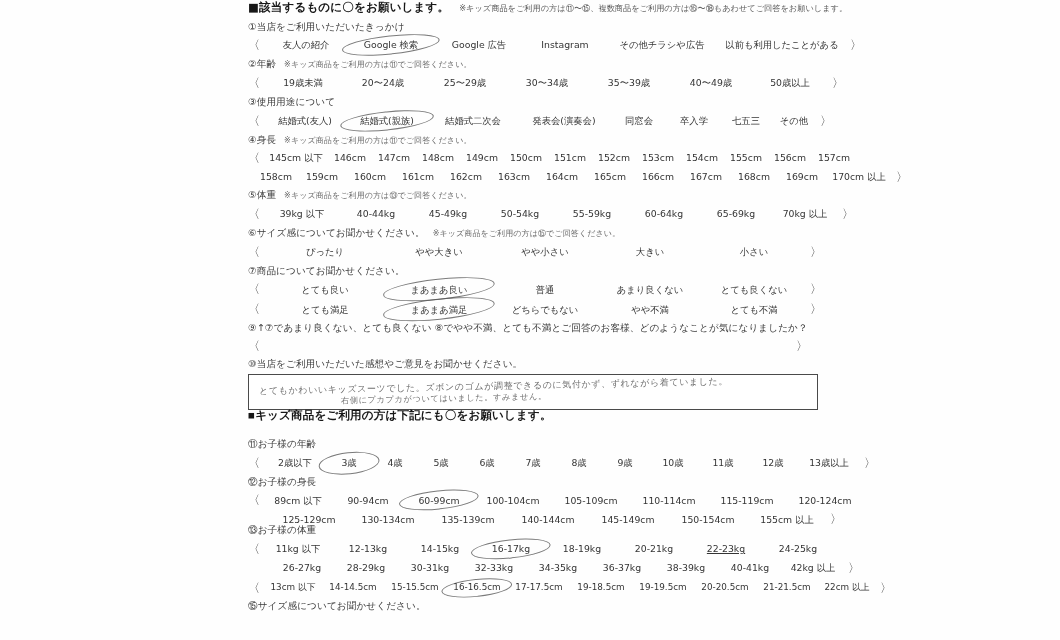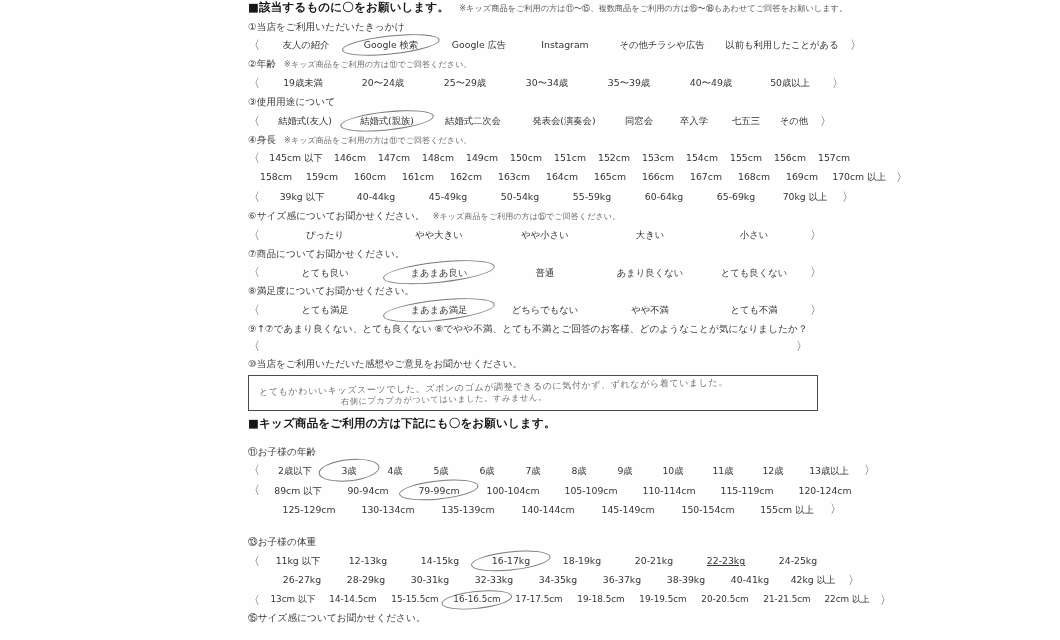--- a/index.html
+++ b/index.html
@@ -203,20 +203,23 @@
     <span class="opt" style="width:48px;">164cm</span>
     <span class="opt" style="width:48px;">165cm</span>
     <span class="opt" style="width:48px;">166cm</span>
     <span class="opt" style="width:48px;">167cm</span>
     <span class="opt" style="width:48px;">168cm</span>
     <span class="opt" style="width:48px;">169cm</span>
     <span class="opt" style="width:66px;">170cm 以上</span>
     <span class="brk r">〉</span>
   </div>
 
+  <div class="line q" style="margin-top:7px;">
+    <span>⑤体重</span><span class="note">※キッズ商品をご利用の方は⑬でご回答ください。</span>
+  </div>
   <div class="line opts" style="margin-top:8px;width:574px;">
     <span class="brk l">〈</span>
     <span class="opt" style="width:76px;">39kg 以下</span>
     <span class="opt" style="width:72px;">40-44kg</span>
     <span class="opt" style="width:72px;">45-49kg</span>
     <span class="opt" style="width:72px;">50-54kg</span>
     <span class="opt" style="width:72px;">55-59kg</span>
     <span class="opt" style="width:72px;">60-64kg</span>
     <span class="opt" style="width:72px;">65-69kg</span>
     <span class="opt" style="width:66px;">70kg 以上</span>
@@ -240,21 +243,20 @@
   <div class="line opts" style="margin-top:8px;width:560px;">
     <span class="brk l">〈</span>
     <span class="opt" style="width:122px;">とても良い</span>
     <span class="opt circled wide" style="width:106px;">まあまあ良い</span>
     <span class="opt" style="width:106px;">普通</span>
     <span class="opt" style="width:104px;">あまり良くない</span>
     <span class="opt" style="width:104px;">とても良くない</span>
     <span class="brk r">〉</span>
   </div>
 
-  <div class="line q" style="margin-top:8px;">⑧満足度についてお聞かせください。</div>
   <div class="line opts" style="margin-top:8px;width:560px;">
     <span class="brk l">〈</span>
     <span class="opt" style="width:122px;">とても満足</span>
     <span class="opt circled wide" style="width:106px;">まあまあ満足</span>
     <span class="opt" style="width:106px;">どちらでもない</span>
     <span class="opt" style="width:104px;">やや不満</span>
     <span class="opt" style="width:104px;">とても不満</span>
     <span class="brk r">〉</span>
   </div>
 
@@ -264,63 +266,64 @@
     <span></span>
     <span class="brk">〉</span>
   </div>
 
   <div class="line q" style="margin-top:7px;">⑩当店をご利用いただいた感想やご意見をお聞かせください。</div>
   <div class="commentbox" style="margin-top:6px;">
     <span class="hand l1">とてもかわいいキッズスーツでした。ズボンのゴムが調整できるのに気付かず、ずれながら着ていました。</span>
     <span class="hand l2">右側にプカプカがついてはいました。すみません。</span>
   </div>
 
-  <div class="line sec-head" style="margin-top:7px;">■キッズ商品をご利用の方は下記にも〇をお願いします。</div>
+  <div class="line sec-head" style="font-family:Liberation Serif, serif;">■キッズ商品をご利用の方は下記にも〇をお願いします。</div>
 
   <div class="line q" style="margin-top:17px;">⑪お子様の年齢</div>
   <div class="line opts" style="margin-top:8px;width:578px;">
     <span class="brk l">〈</span>
     <span class="opt" style="width:62px;">2歳以下</span>
     <span class="opt circled tall" style="width:46px;">3歳</span>
     <span class="opt" style="width:46px;">4歳</span>
     <span class="opt" style="width:46px;">5歳</span>
     <span class="opt" style="width:46px;">6歳</span>
     <span class="opt" style="width:46px;">7歳</span>
     <span class="opt" style="width:46px;">8歳</span>
     <span class="opt" style="width:46px;">9歳</span>
     <span class="opt" style="width:50px;">10歳</span>
     <span class="opt" style="width:50px;">11歳</span>
     <span class="opt" style="width:50px;">12歳</span>
     <span class="opt" style="width:62px;">13歳以上</span>
     <span class="brk r">〉</span>
   </div>
 
+  <div class="line q" style="margin-top:8px;">⑫お子様の身長</div>
   <div class="line opts" style="margin-top:8px;width:578px;">
     <span class="brk l">〈</span>
     <span class="opt" style="width:68px;">89cm 以下</span>
     <span class="opt" style="width:72px;">90-94cm</span>
-    <span class="opt circled" style="width:70px;">79-99cm</span>
+    <span class="opt circled" style="width:70px;">60-99cm</span>
     <span class="opt" style="width:78px;">100-104cm</span>
     <span class="opt" style="width:78px;text-align:center;">105-109cm</span>
     <span class="opt" style="width:78px;">110-114cm</span>
     <span class="opt" style="width:78px;">115-119cm</span>
     <span class="opt" style="width:78px;">120-124cm</span>
   </div>
   <div class="line opts" style="margin-top:7px;width:578px;">
     <span class="opt" style="width:78px;margin-left:22px;">125-129cm</span>
     <span class="opt" style="width:80px;">130-134cm</span>
     <span class="opt" style="width:80px;">135-139cm</span>
     <span class="opt" style="width:80px;">140-144cm</span>
     <span class="opt" style="width:80px;">145-149cm</span>
     <span class="opt" style="width:80px;">150-154cm</span>
     <span class="opt" style="width:78px;">155cm 以上</span>
     <span class="brk r">〉</span>
   </div>
 
-  <div class="line q" style="margin-top:22px;">⑬お子様の体重</div>
+  <div class="line q" style="margin-top:0;">⑬お子様の体重</div>
   <div class="line opts" style="margin-top:8px;width:578px;">
     <span class="brk l">〈</span>
     <span class="opt" style="width:68px;">11kg 以下</span>
     <span class="opt" style="width:72px;">12-13kg</span>
     <span class="opt" style="width:72px;">14-15kg</span>
     <span class="opt circled" style="width:70px;">16-17kg</span>
     <span class="opt" style="width:72px;">18-19kg</span>
     <span class="opt" style="width:72px;">20-21kg</span>
     <span class="opt" style="width:72px;text-decoration:underline;">22-23kg</span>
     <span class="opt" style="width:72px;">24-25kg</span>

